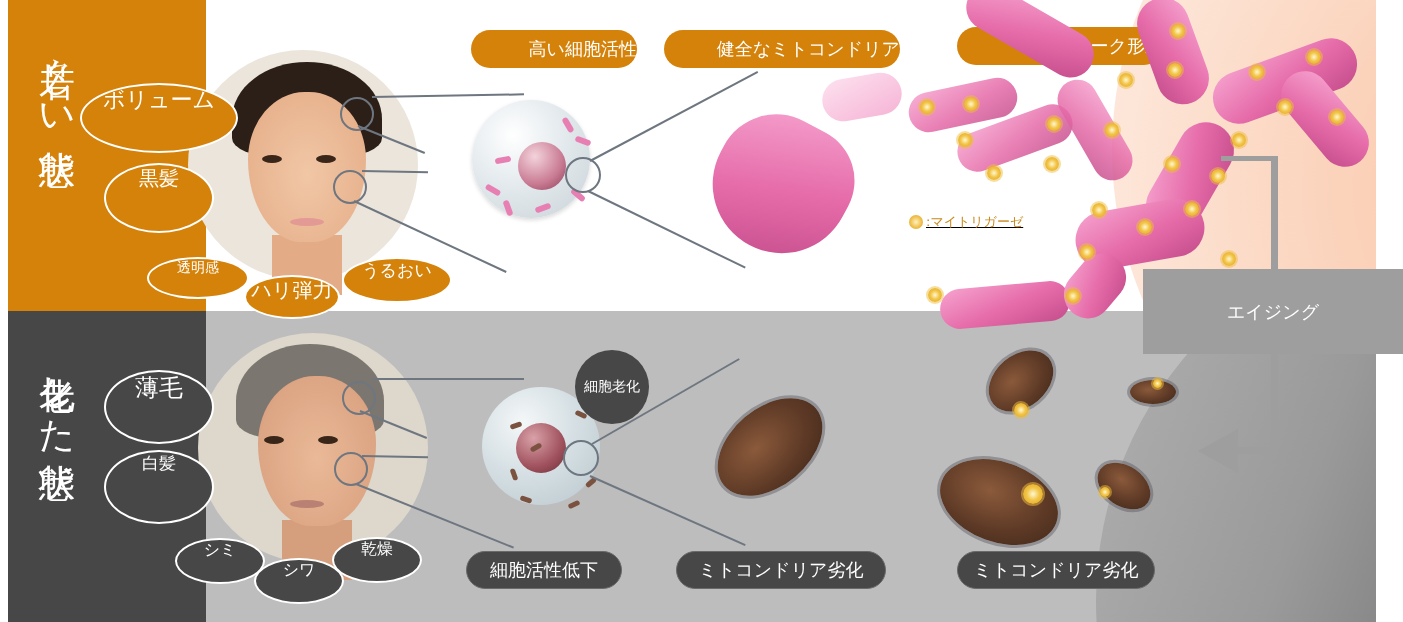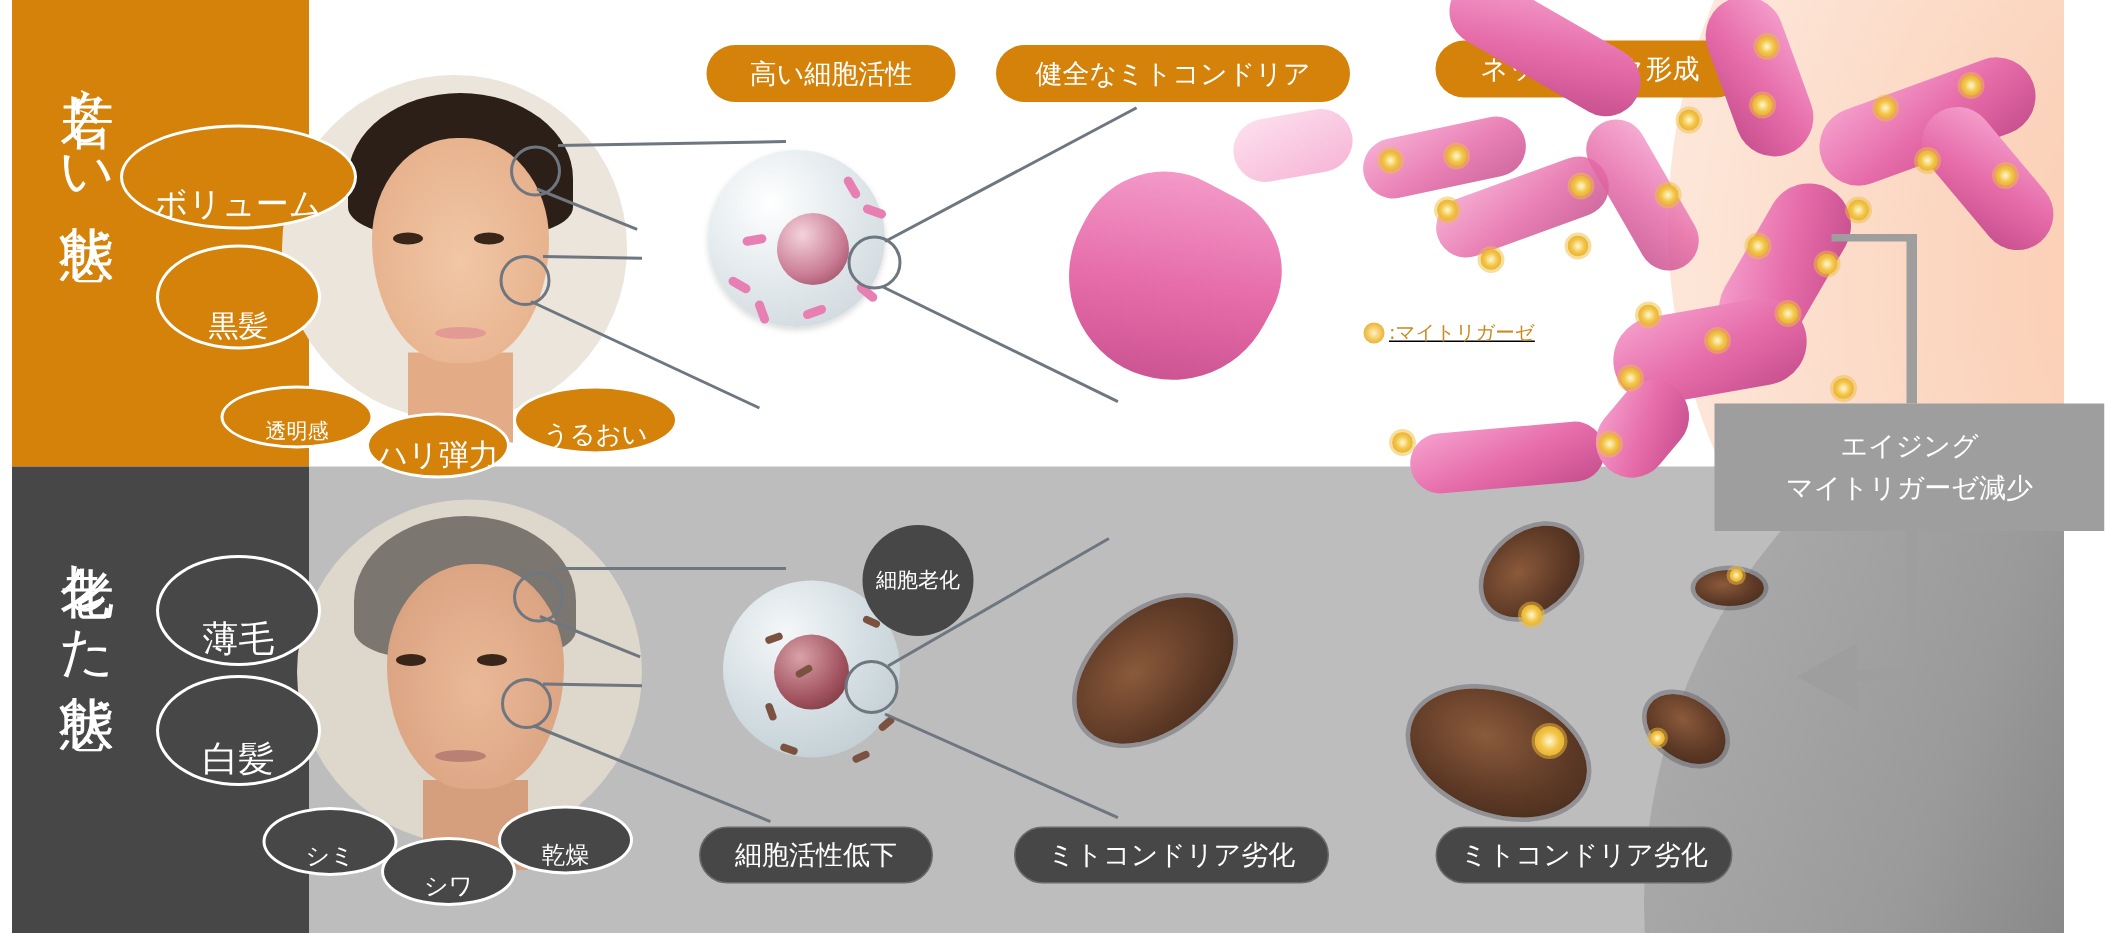--- a/index.html
+++ b/index.html
@@ -28,26 +28,26 @@
   .face.aged{left:258px;top:376px;width:118px;height:150px;background:radial-gradient(ellipse at 50% 55%,#eab997 0%,#dca584 70%,#c98f6d 100%);}
   .hair{position:absolute;border-radius:50% 50% 30% 30%/60% 60% 20% 20%;}
   .hair.young{left:232px;top:62px;width:150px;height:95px;background:#2b1f18;}
   .hair.aged{left:236px;top:344px;width:148px;height:95px;background:#7b766f;}
   .neck{position:absolute;width:70px;height:60px;}
   .neck.young{left:272px;top:235px;background:#e3ab86;}
   .neck.aged{left:282px;top:520px;background:#d59f7e;}
   .eye{position:absolute;width:20px;height:8px;border-radius:50%;background:#3a2619;}
   .mouth{position:absolute;width:34px;height:8px;border-radius:50%;}
   
-  .ell{position:absolute;display:flex;align-items:flex-end;justify-content:center;border:2px solid #fff;border-radius:50%;color:#fff;box-sizing:border-box;white-space:nowrap;}
+  .ell{position:absolute;display:flex;align-items:flex-start;justify-content:center;border:2px solid #fff;border-radius:50%;color:#fff;box-sizing:border-box;white-space:nowrap;}
   .ell.or{background:#d4820a;}
   .ell.dk{background:#474747;}
   
   .pill{position:absolute;display:flex;align-items:center;justify-content:center;border-radius:20px;color:#fff;font-size:18px;height:38px;white-space:nowrap;box-sizing:border-box;}
-  .pill.or{background:#d4820a;}
+  .pill.or{background:#d4820a;justify-content:flex-end;}
   .pill.dk{background:#474747;border:1px solid #6a6a6a;}
   
   .cell{position:absolute;border-radius:50%;}
   .cell.young{left:472px;top:100px;width:118px;height:118px;background:radial-gradient(circle at 35% 30%,#ffffff 0%,#e6ecef 40%,#c8d2d8 100%);box-shadow:0 2px 4px rgba(0,0,0,.15);}
   .cell.aged{left:482px;top:387px;width:118px;height:118px;background:radial-gradient(circle at 35% 30%,#f4f7f8 0%,#d6e0e4 45%,#b9c6cc 100%);}
   .nucleus{position:absolute;border-radius:50%;}
   .nucleus.young{left:518px;top:142px;width:48px;height:48px;background:radial-gradient(circle at 35% 30%,#f3d3db 0%,#c97b93 60%,#8a3d56 100%);}
   .nucleus.aged{left:516px;top:423px;width:50px;height:50px;background:radial-gradient(circle at 35% 30%,#d9a1a8 0%,#a0525e 60%,#6a2d35 100%);}
   .mito-s{position:absolute;width:16px;height:6px;border-radius:4px;background:#e77fb3;}
   .mito-b{position:absolute;width:12px;height:5px;border-radius:3px;background:#7b5240;}
@@ -190,21 +190,21 @@
 <div class="ring" style="left:342px;top:381px;width:34px;height:34px;"></div>
 <div class="ring" style="left:334px;top:452px;width:34px;height:34px;"></div>
 <div class="line" style="left:372px;top:378px;width:152px;transform:rotate(0deg);"></div>
 <div class="line" style="left:360px;top:410px;width:72px;transform:rotate(22deg);"></div>
 <div class="line" style="left:362px;top:455px;width:66px;transform:rotate(1deg);"></div>
 <div class="line" style="left:356px;top:483px;width:170px;transform:rotate(22deg);"></div>
 
 <div class="ell dk" style="left:104px;top:370px;width:110px;height:74px;font-size:24px;">
     <span>薄毛</span>
   </div>
-<div class="ell dk" style="left:104px;top:450px;width:110px;height:74px;font-size:24px;">
+<div class="ell dk" style="left:104px;top:450px;width:110px;height:74px;font-size:17px;">
     <span>白髪</span>
   </div>
 <div class="ell dk" style="left:175px;top:538px;width:90px;height:46px;font-size:16px;">
     <span>シミ</span>
   </div>
 <div class="ell dk" style="left:254px;top:558px;width:90px;height:46px;font-size:16px;">
     <span>シワ</span>
   </div>
 <div class="ell dk" style="left:332px;top:537px;width:90px;height:46px;font-size:16px;">
     <span>乾燥</span>
@@ -244,17 +244,16 @@
     <span>ミトコンドリア劣化</span>
   </div>
 <div class="pill dk" style="left:957px;top:551px;width:198px;">
     <span>ミトコンドリア劣化</span>
   </div>
 
 <div class="conn" style="left:1221px;top:156px;width:57px;height:5px;"></div>
 <div class="conn" style="left:1271px;top:156px;width:7px;height:113px;"></div>
 <div class="aging-box">
   <span>エイジング</span>
-  <span>マイトリガーゼ減少</span>
 </div>
 <div class="conn" style="left:1271px;top:354px;width:7px;height:100px;"></div>
 <div class="conn" style="left:1238px;top:447px;width:40px;height:7px;"></div>
 <div class="arrow-head" style="left:1198px;top:429px;"></div>
 
 </body></html>

